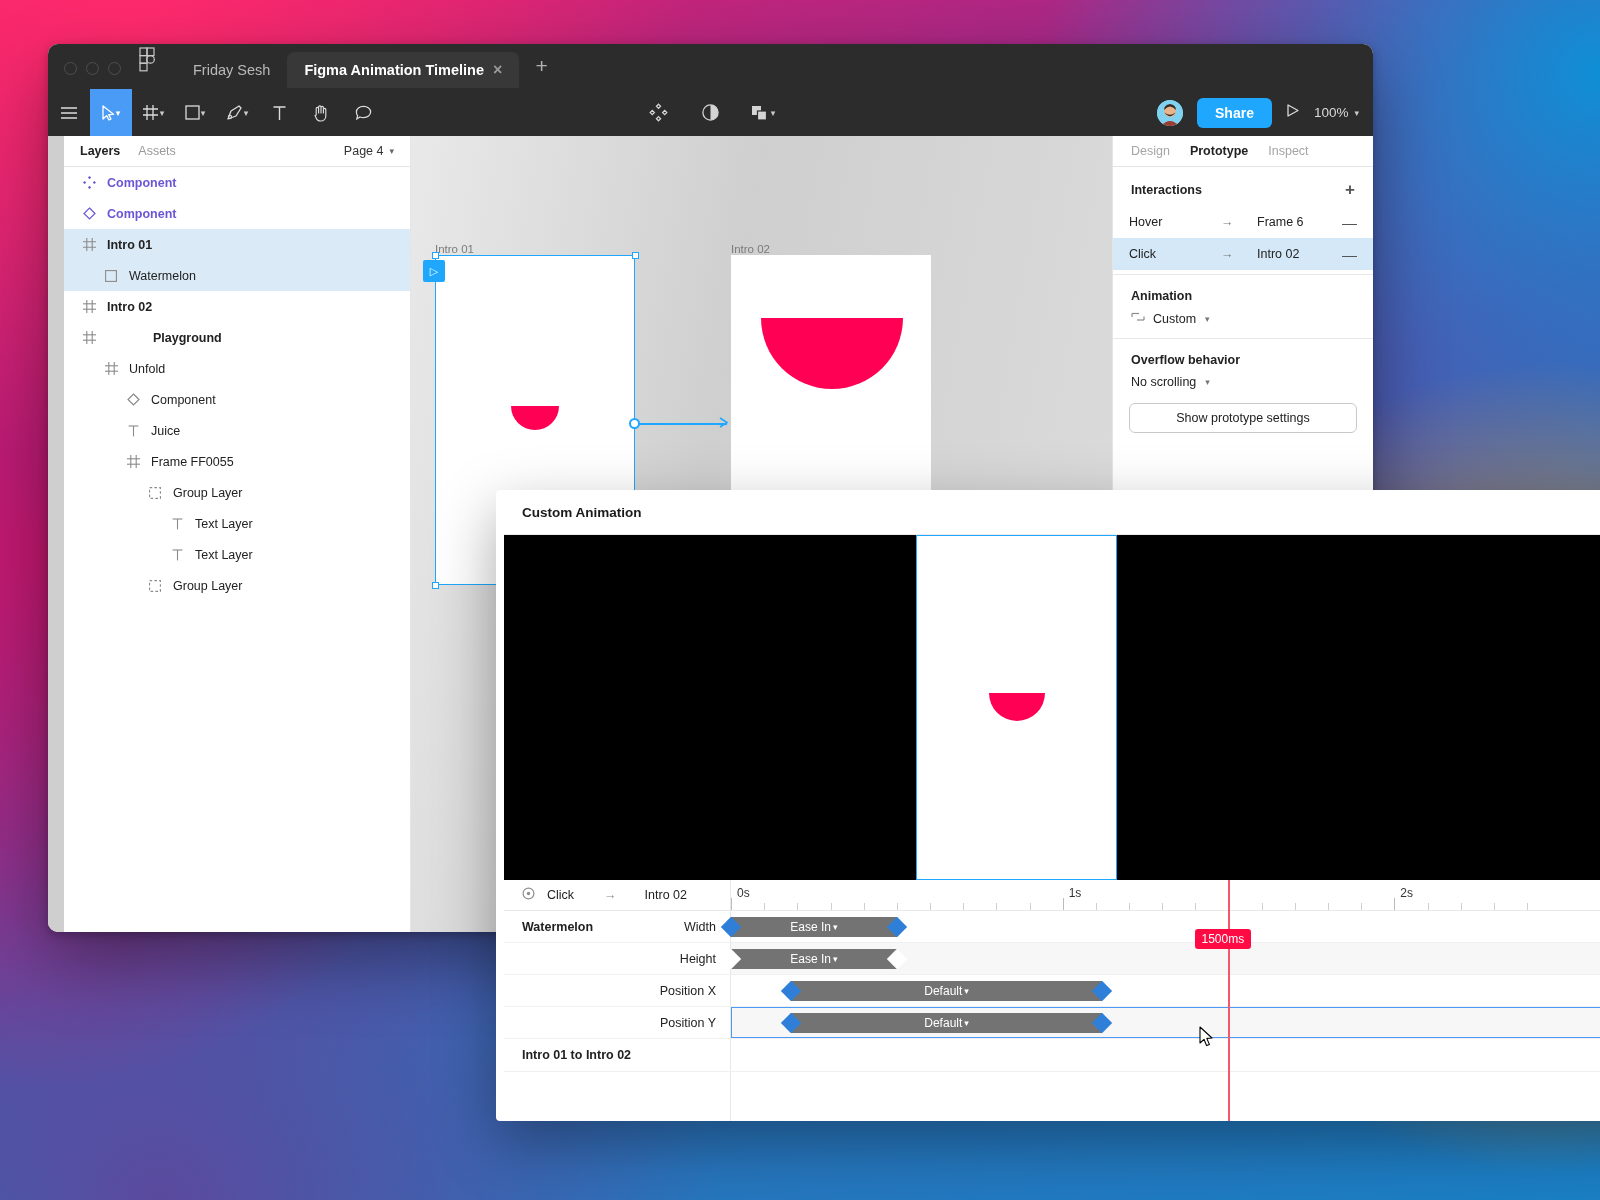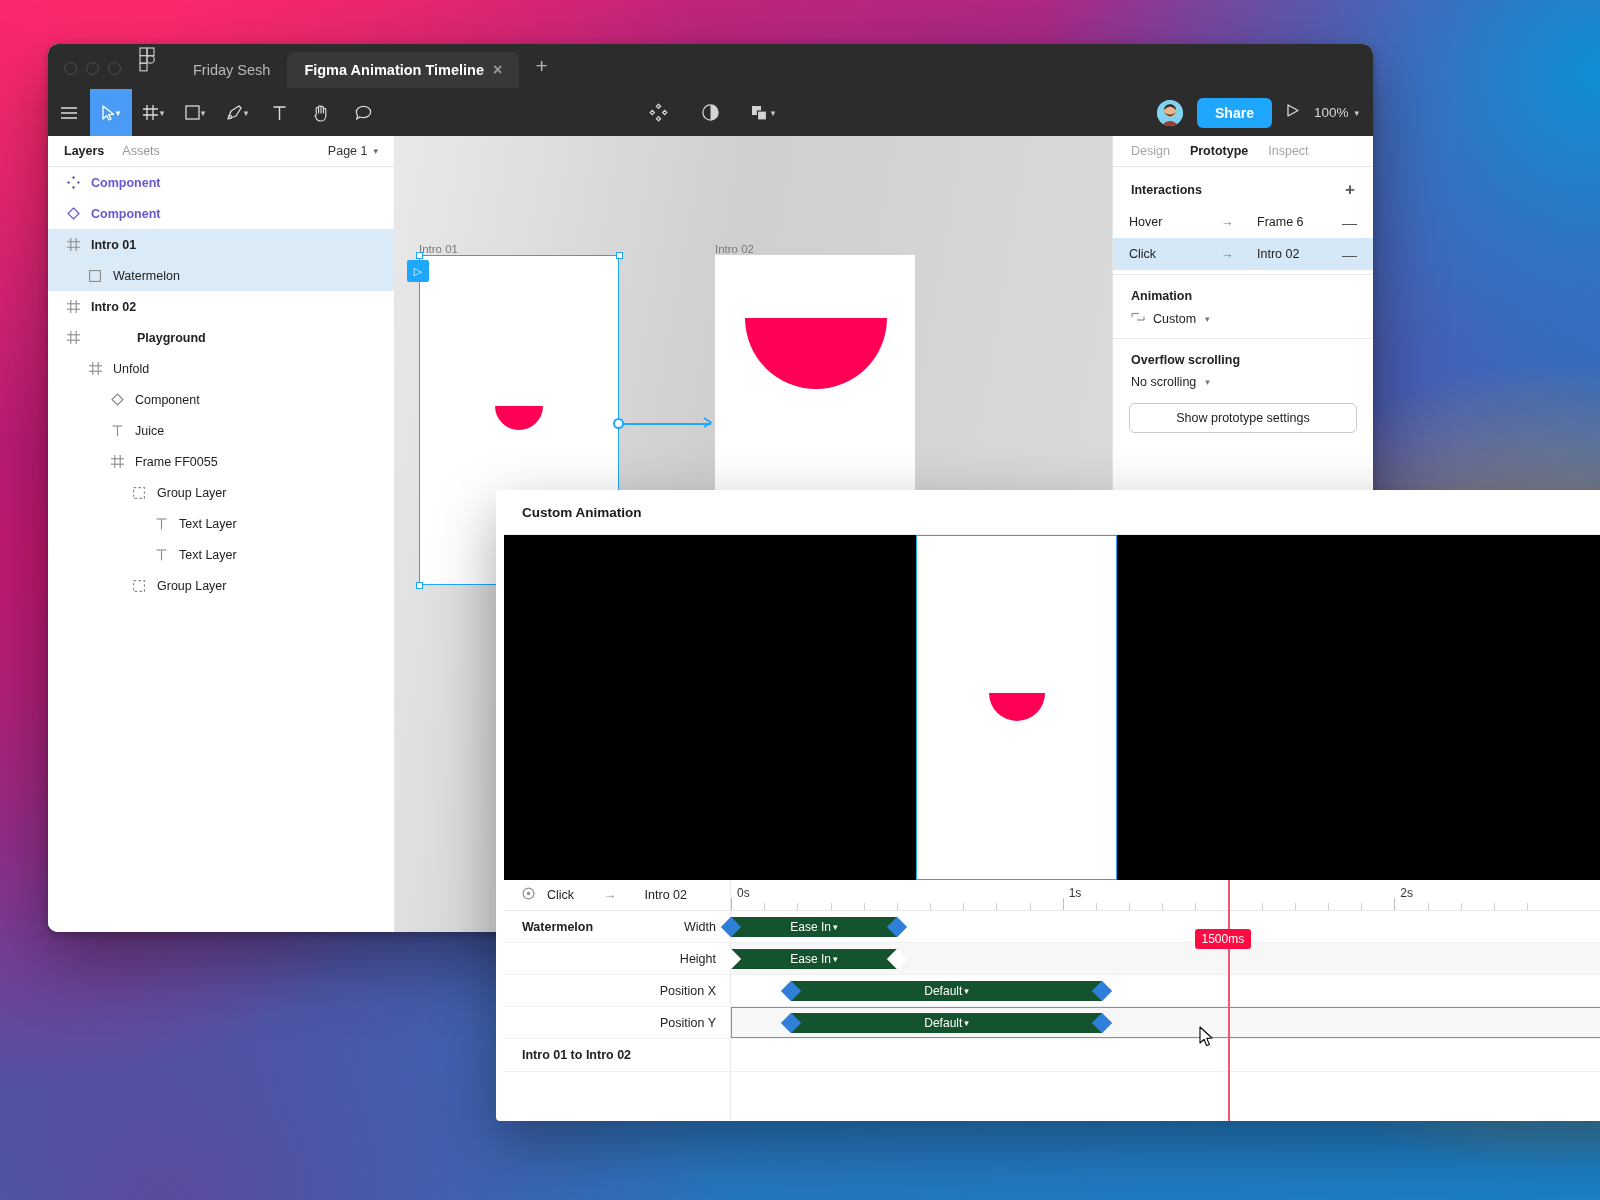--- a/index.html
+++ b/index.html
@@ -43,21 +43,21 @@
   .tcenter { position:absolute; left:50%; transform:translateX(-50%);
              display:flex; align-items:center; gap:10px; }
   .tright { position:absolute; right:14px; display:flex; align-items:center; gap:14px; }
   .avatar { width:26px; height:26px; border-radius:50%;
             background:#7fd3f0; display:flex; align-items:center; justify-content:center;
             font-size:15px; overflow:hidden; }
   .share { background:#1ea7fd; color:#fff; font-size:14px; font-weight:bold;
            padding:7px 18px; border-radius:6px; }
   .zoomlvl { color:#d9d9d9; font-size:13.5px; display:flex; align-items:center; gap:5px; }
 
-  .body { display:flex; height:796px; background:#cfcfcf; position:relative; }
+  .body { display:flex; height:796px; background:#cfcfcf; position:relative;padding-left:16px; }
 
   
   .left { width:347px; background:#fff; border-right:1px solid #e5e5e5; }
   .lhead { height:30px; display:flex; align-items:center; padding:0 16px;
            font-size:12.5px; border-bottom:1px solid #e5e5e5; height:31px; }
   .lhead .lt { font-weight:bold; color:#222; margin-right:18px; }
   .lhead .la { color:#9a9a9a; }
   .lhead .pg { margin-left:auto; color:#333; display:flex; gap:5px; align-items:center; }
   .row { height:31px; display:flex; align-items:center; font-size:12.5px; color:#222; }
   .row.sel { background:#daebf7; }
@@ -127,21 +127,21 @@
   .lcol { width:227px; border-right:1px solid #e8e8e8; display:flex; align-items:center;
           font-size:12.5px; color:#222; }
   .trow { height:32px; display:flex; border-bottom:1px solid #f0f0f0; }
   .trow.alt .track { background:#f7f7f7; }
   .trow.alt .lcol { background:#fff; }
   .track { flex:1; position:relative; }
   .ruler { flex:1; position:relative; }
   .tick { position:absolute; bottom:0; width:1px; height:7px; background:#d0d0d0; }
   .tickm { position:absolute; bottom:0; width:1px; height:12px; background:#bcbcbc; }
   .tlab { position:absolute; top:6px; font-size:12px; color:#333; }
-  .bar { position:absolute; top:6px; height:20px; background:#14532d;
+  .bar { position:absolute; top:6px; height:20px; background:#737373;
          display:flex; align-items:center; justify-content:center;
          color:#fff; font-size:12px; gap:2px; }
   .kf { position:absolute; top:6px; width:20px; height:20px; background:#2f7fd8;
         transform:rotate(45deg) scale(.72); }
   .kf.hollow { background:#fff; }
   .playline { position:absolute; top:0; width:2px; background:#f5566e; z-index:6; }
   .pbadge { position:absolute; background:#ff0a42; color:#fff; font-size:12px;
             padding:3px 7px; border-radius:3px; z-index:7;margin-top:44px; }
   .selrow { outline:1.5px solid #4a9bf5; outline-offset:-1px; }
   .note { font-size:12.5px; color:#9b9b9b; padding-left:12px; display:flex;
@@ -290,21 +290,21 @@
     </div>
   </div>
 
   <div class="body">
 
     <div class="left">
       <div class="lhead">
         <span class="lt">Layers</span>
         <span class="la">Assets</span>
         <span class="pg">
-          <span>Page 1</span>
+          <span>Page 4</span>
           <span class="caret" style="color:#666">▾</span>
         </span>
       </div>
       <div id="layer-list">
           <div class="row comp" style="padding-left: 14px;">
             <span class="ic">
               <svg width="13" height="13" viewBox="0 0 13 13">
                 <g fill="currentColor">
                   <path d="M6.5 0 L8.1 1.6 L6.5 3.2 L4.9 1.6 Z"></path>
                   <path d="M6.5 9.8 L8.1 11.4 L6.5 13 L4.9 11.4 Z"></path>
@@ -522,21 +522,21 @@
                 </g>
               </svg>
           </span>
           <span>Custom</span>
           <span class="caret" style="color:#777">▾</span>
         </div>
       </div>
 
       <div class="sec" style="border-bottom:none;">
         <div class="sechead">
-          <span>Overflow scrolling</span>
+          <span>Overflow behavior</span>
         </div>
         <div class="srow">
           <span>No scrolling</span>
           <span class="caret" style="color:#777">▾</span>
         </div>
         <div class="ghostbtn">Show prototype settings</div>
       </div>
     </div>
   </div>
 </div>

